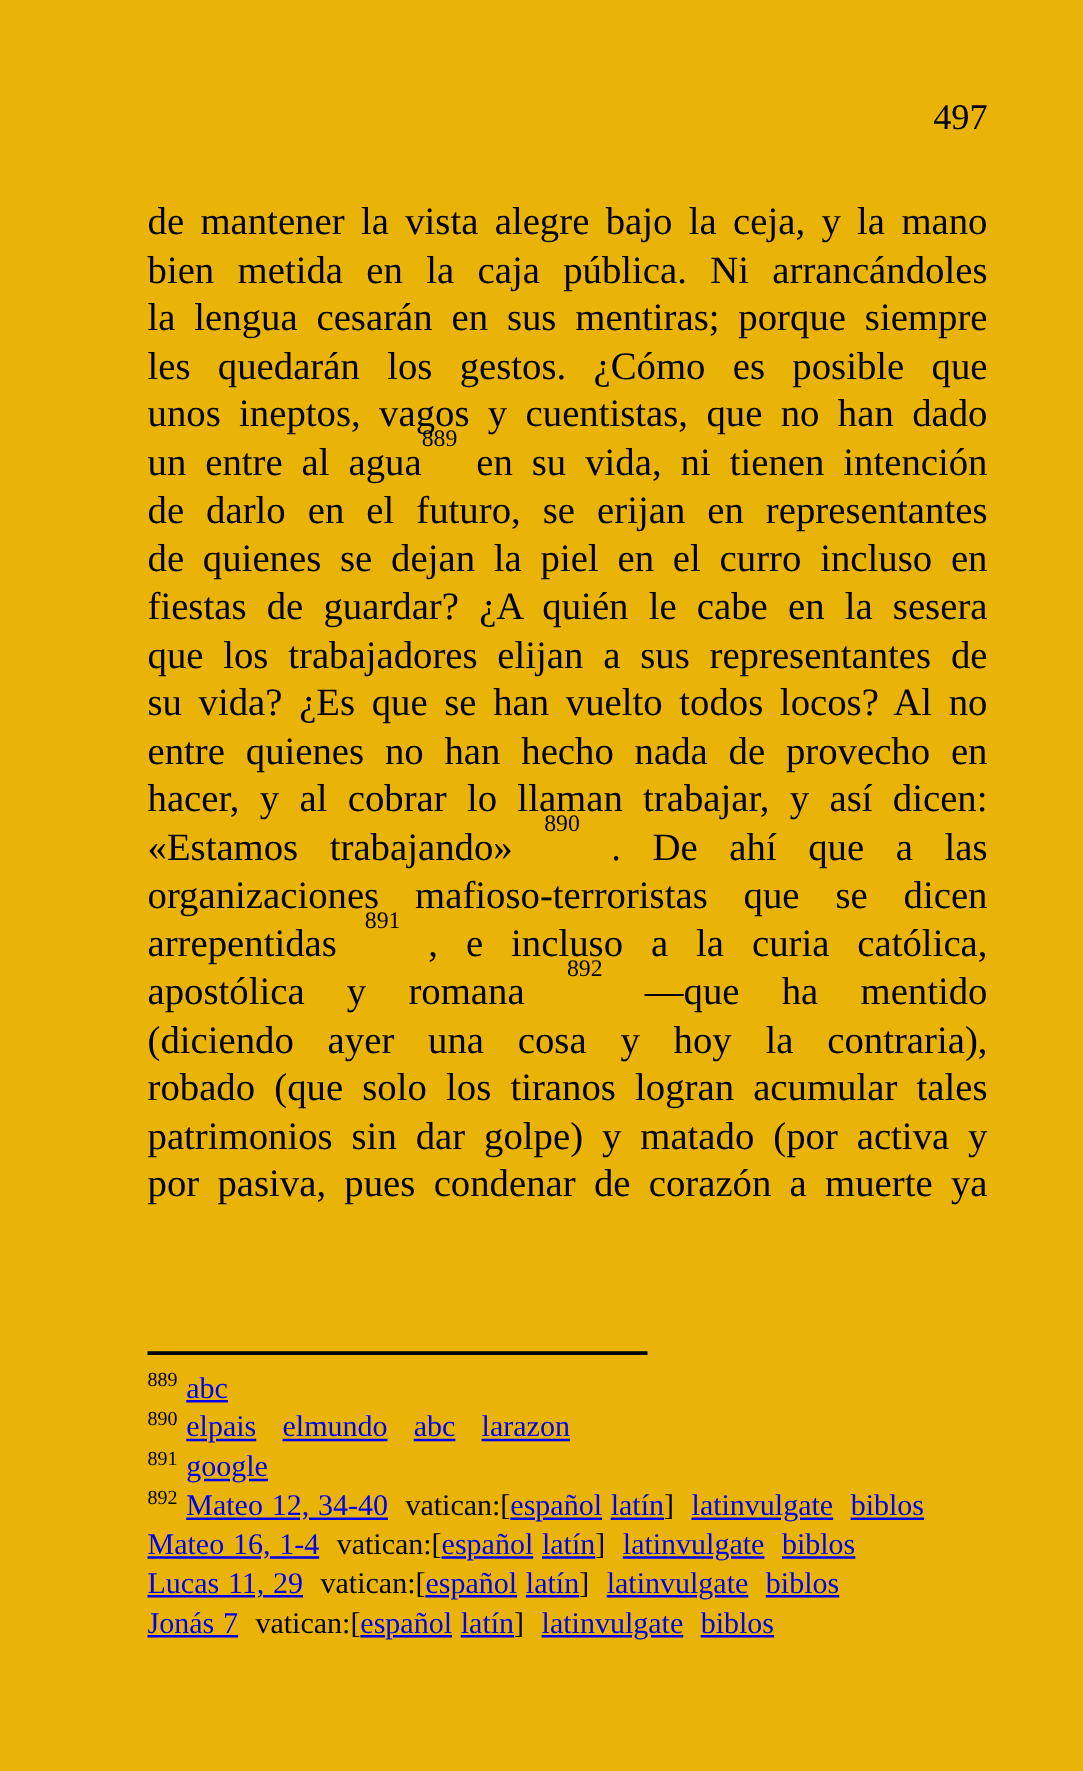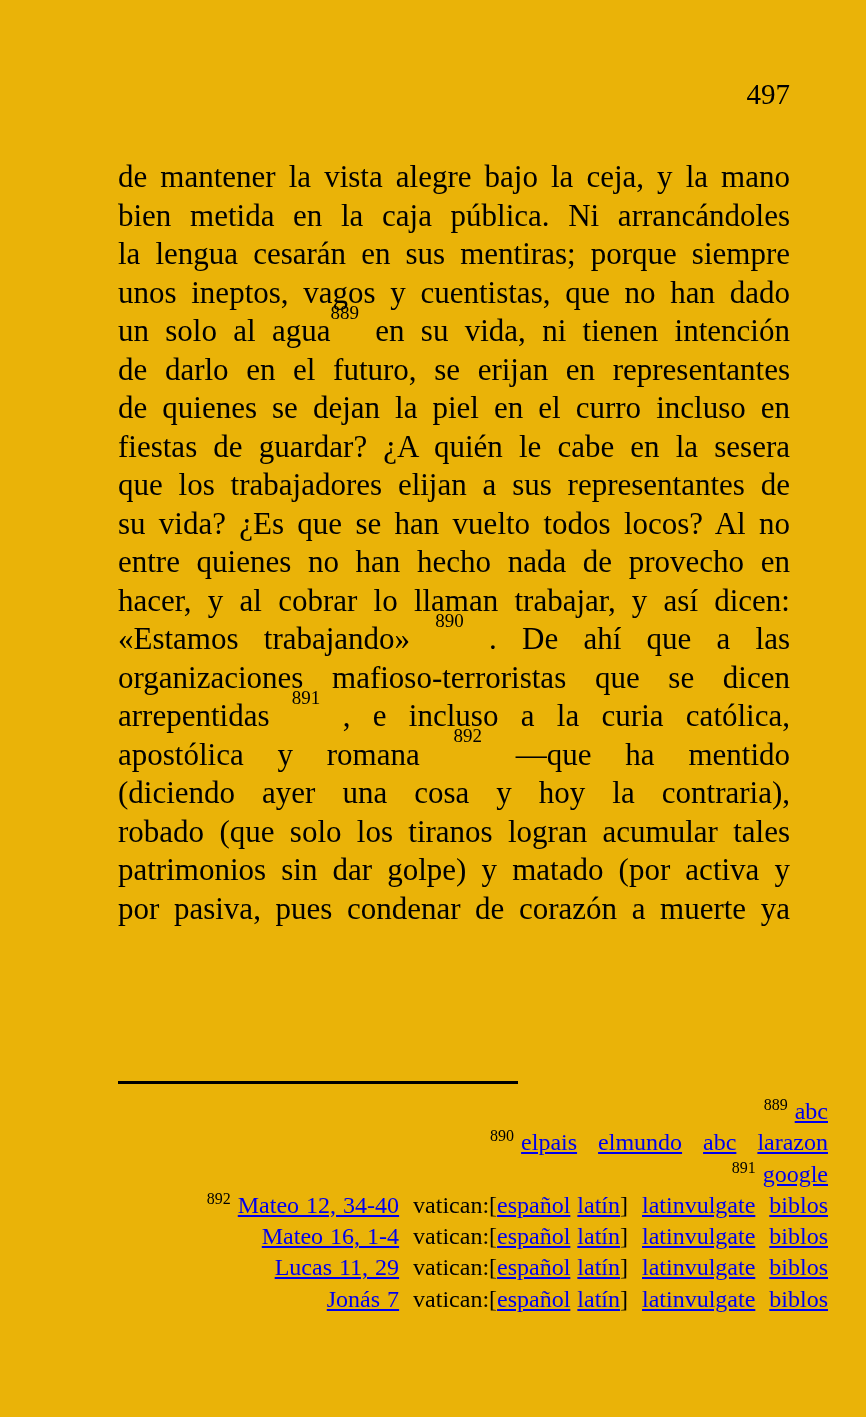--- a/index.html
+++ b/index.html
@@ -49,21 +49,21 @@
   }
   .footnotes {
     position: absolute;
     left: 118px;
     top: 1096px;
     width: 710px;
     font-size: 24px;
     line-height: 31.3px;
     word-spacing: 1px;
   }
-  .fn-row { white-space: pre; text-align: right; }
+  .fn-row { white-space: pre; }
   .fn-marker {
     font-size: 16px;
     position: relative;
     top: -9px;
     line-height: 0;
     color: #000000;
   }
   .fn-link {
     color: #0000EE;
     text-decoration: underline;
@@ -73,22 +73,23 @@
 </style>
 </head>
 <body>
 
 <div class="page">
   <div class="page-number">497</div>
   <div class="main-text" id="main-text">
       <div class="line"><span>de mantener la vista alegre bajo la ceja, y la mano</span></div>
       <div class="line"><span>bien metida en la caja pública. Ni arrancándoles</span></div>
       <div class="line"><span>la lengua cesarán en sus mentiras; porque siempre</span></div>
+      <div class="line"><span>les quedarán los gestos. ¿Cómo es posible que</span></div>
       <div class="line"><span>unos ineptos, vagos y cuentistas, que no han dado</span></div>
-      <div class="line"><span>un solo al agua</span><sup class="fnref">889</sup><span> en su vida, ni tienen intención</span></div>
+      <div class="line"><span>un entre al agua</span><sup class="fnref">889</sup><span> en su vida, ni tienen intención</span></div>
       <div class="line"><span>de darlo en el futuro, se erijan en representantes</span></div>
       <div class="line"><span>de quienes se dejan la piel en el curro incluso en</span></div>
       <div class="line"><span>fiestas de guardar? ¿A quién le cabe en la sesera</span></div>
       <div class="line"><span>que los trabajadores elijan a sus representantes de</span></div>
       <div class="line"><span>su vida? ¿Es que se han vuelto todos locos? Al no</span></div>
       <div class="line"><span>entre quienes no han hecho nada de provecho en</span></div>
       <div class="line"><span>hacer, y al cobrar lo llaman trabajar, y así dicen:</span></div>
       <div class="line"><span>«Estamos trabajando» </span><sup class="fnref">890</sup><span> . De ahí que a las</span></div>
       <div class="line"><span>organizaciones mafioso-terroristas que se dicen</span></div>
       <div class="line"><span>arrepentidas </span><sup class="fnref">891</sup><span> , e incluso a la curia católica,</span></div>

